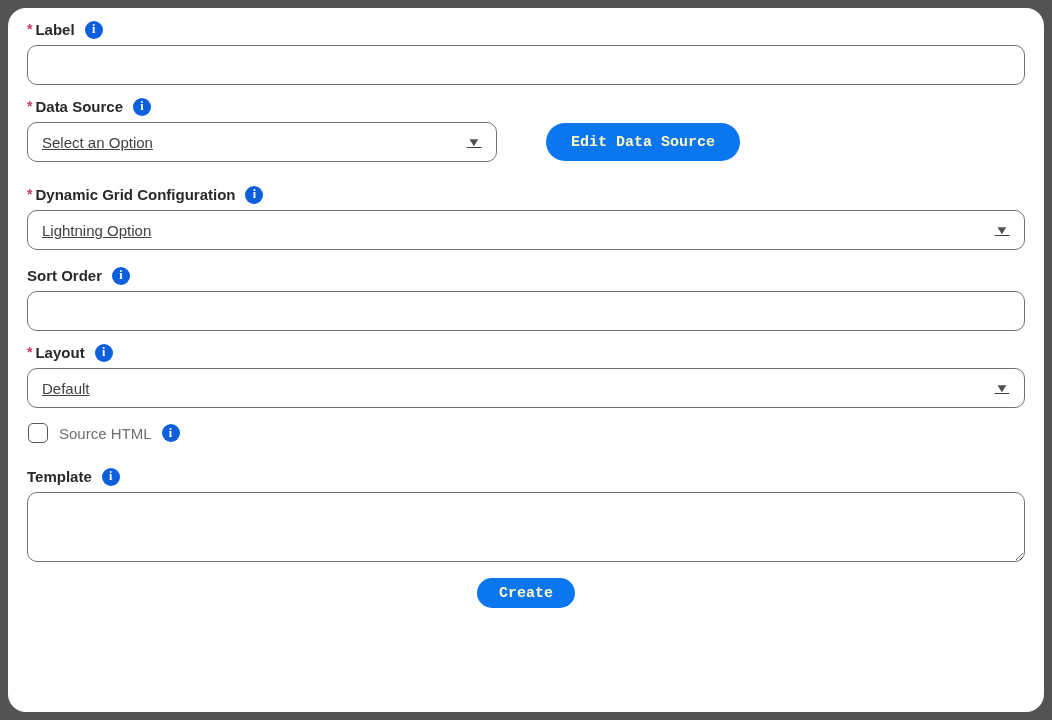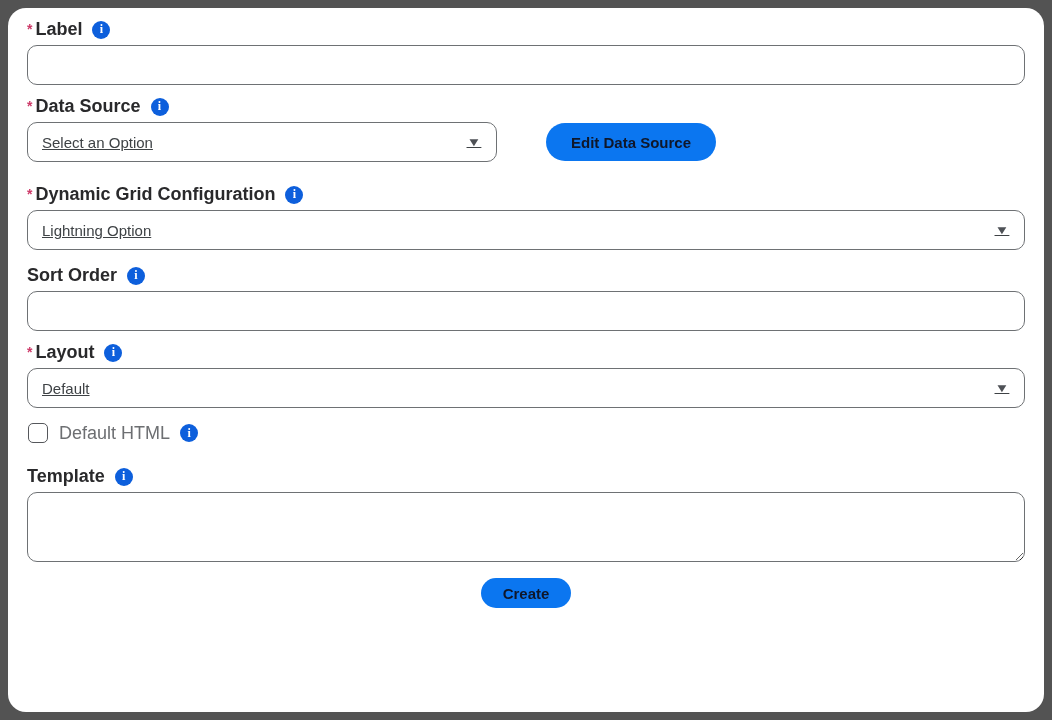--- a/index.html
+++ b/index.html
@@ -49,21 +49,21 @@
     margin-bottom: 7px;
   }
   .required-mark {
     color: #cd3968;
     font-size: 14px;
     font-weight: 600;
     margin-right: 3px;
     line-height: 17px;
   }
   .label-text {
-    font-size: 18px;
+    font-size: 15px;
     font-weight: 700;
     color: #29292b;
     line-height: 17px;
   }
   .label-text.muted {
     font-weight: 400;
     color: #6d6f72;
   }
   .info-icon {
     width: 18px; height: 18px;
@@ -118,23 +118,23 @@
   .inline-row {
     display: flex;
     align-items: center;
   }
   .combobox.narrow {
     width: 470px;
     flex: 0 0 auto;
   }
   .btn {
     background: #0b76f0;
-    color: #0f172a;
+    color: #fef9c3;
     border: none;
-    font-family: Liberation Sans, sans-serif;
+    font-family: Liberation Mono, monospace;
     font-weight: 700;
     font-size: 15px;
     cursor: pointer;
   }
   .btn-edit {
     height: 38px;
     padding: 0 25px;
     border-radius: 19px;
     margin-left: 49px;
   }
@@ -240,21 +240,21 @@
       </div>
       <div class="combobox">
         <span>Default</span>
         <span class="caret">▼</span>
       </div>
     </div>
 
     <div class="field-group g6">
       <div class="checkbox-row">
         <input class="checkbox" type="checkbox" style="">
-        <span class="label-text muted">Default HTML</span>
+        <span class="label-text muted">Source HTML</span>
         <span class="info-icon">i</span>
       </div>
     </div>
 
     <div class="field-group g7">
       <div class="label-row">
         <span class="label-text">Template</span>
         <span class="info-icon">i</span>
       </div>
       <textarea class="textarea" style=""></textarea>

